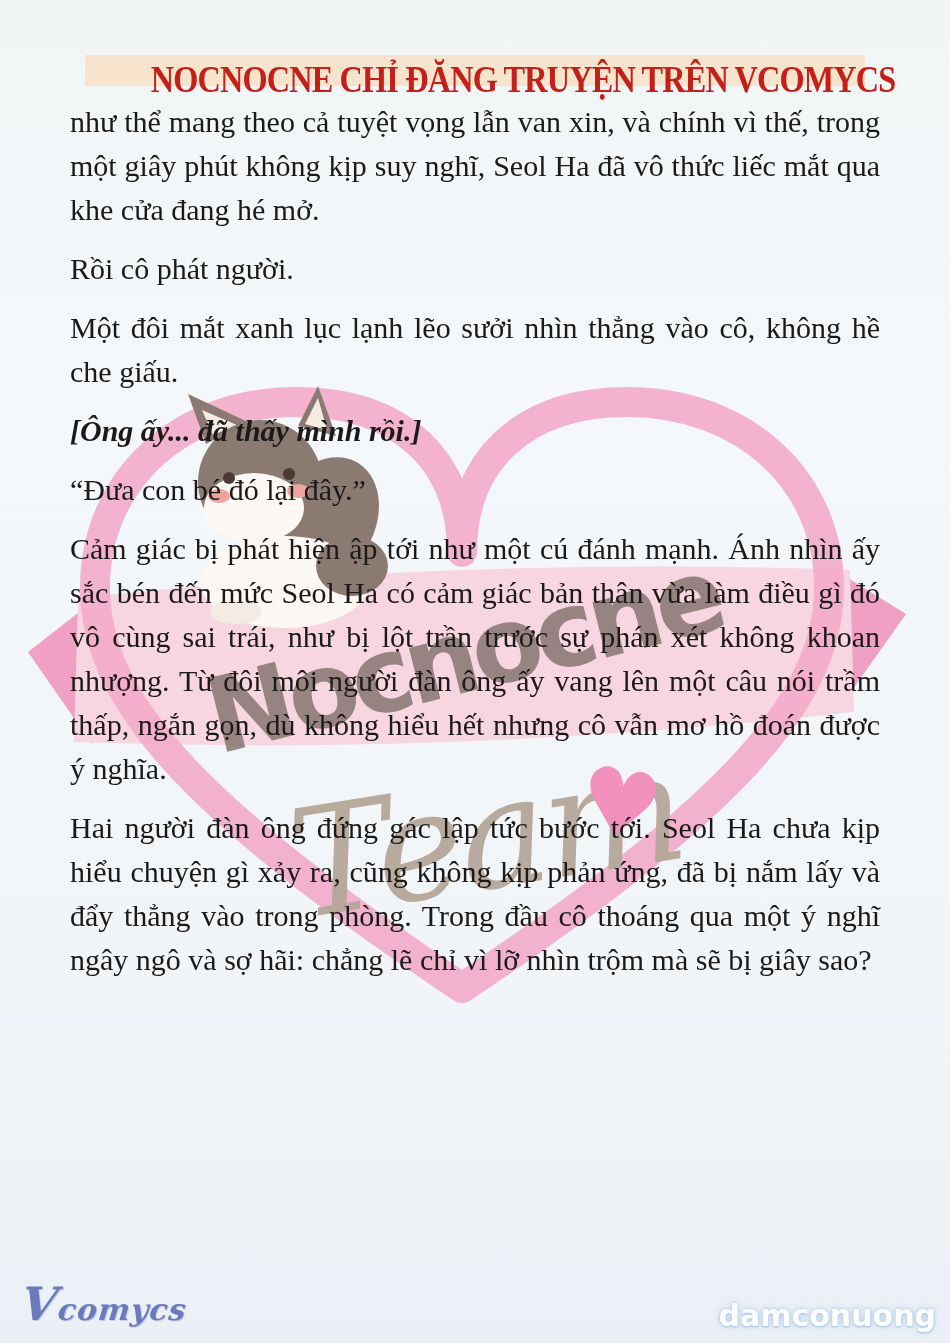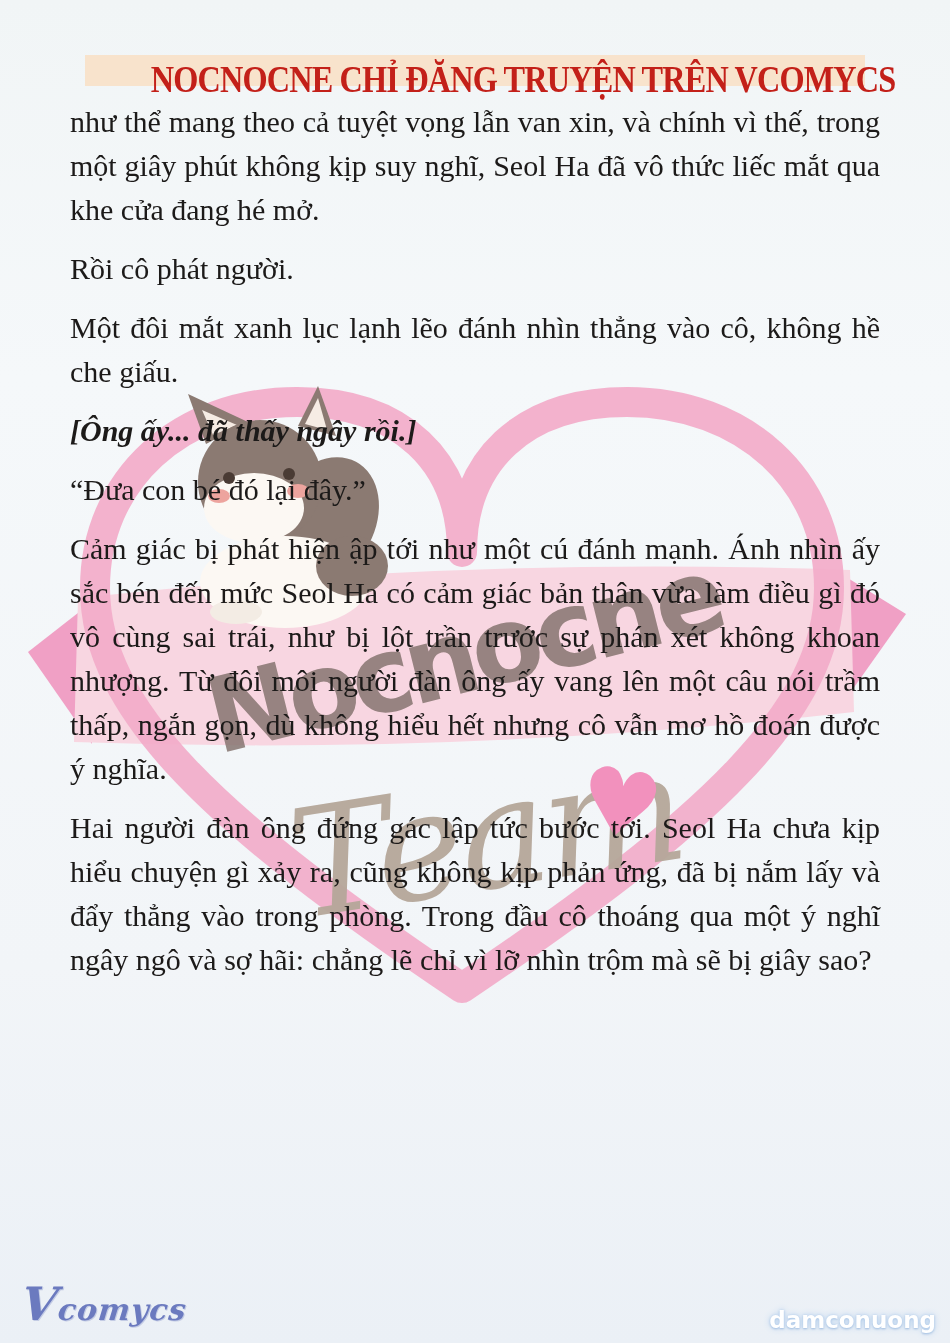--- a/index.html
+++ b/index.html
@@ -58,21 +58,21 @@
     font-size:30px;letter-spacing:1px;
     color:#6b7abf;
     width:fit-content;
     transform:skewX(-6deg);
     text-shadow:1px 1px 0 rgba(120,135,195,.35);
   }
   .logo::first-letter{font-size:46px;}
   .credit{
     position:absolute;right:14px;bottom:10px;z-index:3;
     font-family:"DejaVu Sans","Liberation Sans",sans-serif;
-    font-weight:bold;font-size:23px;
+    font-weight:bold;font-size:30px;
     color:#ffffff;
     text-shadow:0 0 3px #b9d2ee,0 0 7px #b9d2ee,0 1px 2px rgba(140,170,210,.85);
   }
 </style>
 </head>
 <body>
 
 <div class="page">
 
   <svg class="watermark" viewBox="0 0 950 1343" width="950" height="1343" aria-hidden="true">
@@ -108,22 +108,22 @@
   </svg>
 
   <div class="content">
     <div class="banner">
       <span class="banner-text">NOCNOCNE CHỈ ĐĂNG TRUYỆN TRÊN VCOMYCS</span>
     </div>
 
     <div class="story">
       <p>như thể mang theo cả tuyệt vọng lẫn van xin, và chính vì thế, trong một giây phút không kịp suy nghĩ, Seol Ha đã vô thức liếc mắt qua khe cửa đang hé mở.</p>
       <p>Rồi cô phát người.</p>
-      <p>Một đôi mắt xanh lục lạnh lẽo đánh nhìn thẳng vào cô, không hề che giấu.</p>
-      <p class="em">[Ông ấy... đã thấy ngây rồi.]</p>
+      <p>Một đôi mắt xanh lục lạnh lẽo sưởi nhìn thẳng vào cô, không hề che giấu.</p>
+      <p class="em">[Ông ấy... đã thấy mình rồi.]</p>
       <p>“Đưa con bé đó lại đây.”</p>
       <p>Cảm giác bị phát hiện ập tới như một cú đánh mạnh. Ánh nhìn ấy sắc bén đến mức Seol Ha có cảm giác bản thân vừa làm điều gì đó vô cùng sai trái, như bị lột trần trước sự phán xét không khoan nhượng. Từ đôi môi người đàn ông ấy vang lên một câu nói trầm thấp, ngắn gọn, dù không hiểu hết nhưng cô vẫn mơ hồ đoán được ý nghĩa.</p>
       <p>Hai người đàn ông đứng gác lập tức bước tới. Seol Ha chưa kịp hiểu chuyện gì xảy ra, cũng không kịp phản ứng, đã bị nắm lấy và đẩy thẳng vào trong phòng. Trong đầu cô thoáng qua một ý nghĩ ngây ngô và sợ hãi: chẳng lẽ chỉ vì lỡ nhìn trộm mà sẽ bị giây sao?</p>
     </div>
   </div>
 
   <div class="logo">Vcomycs</div>
   <div class="credit">damconuong</div>
 
 </div>

